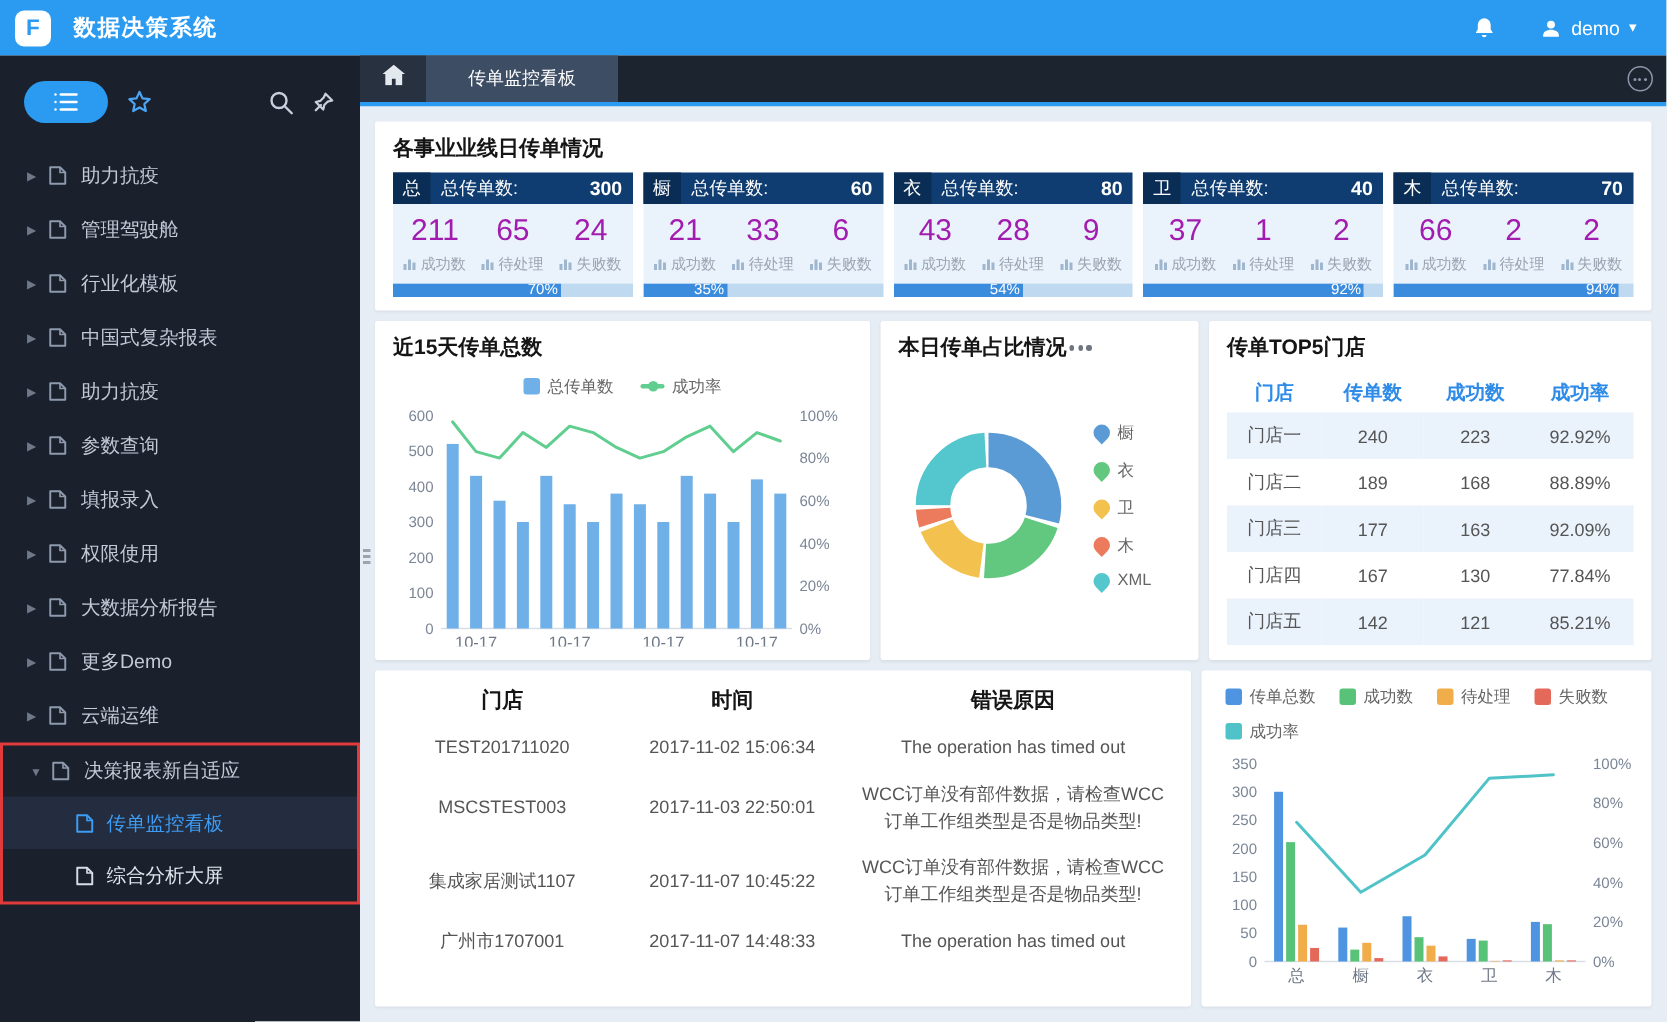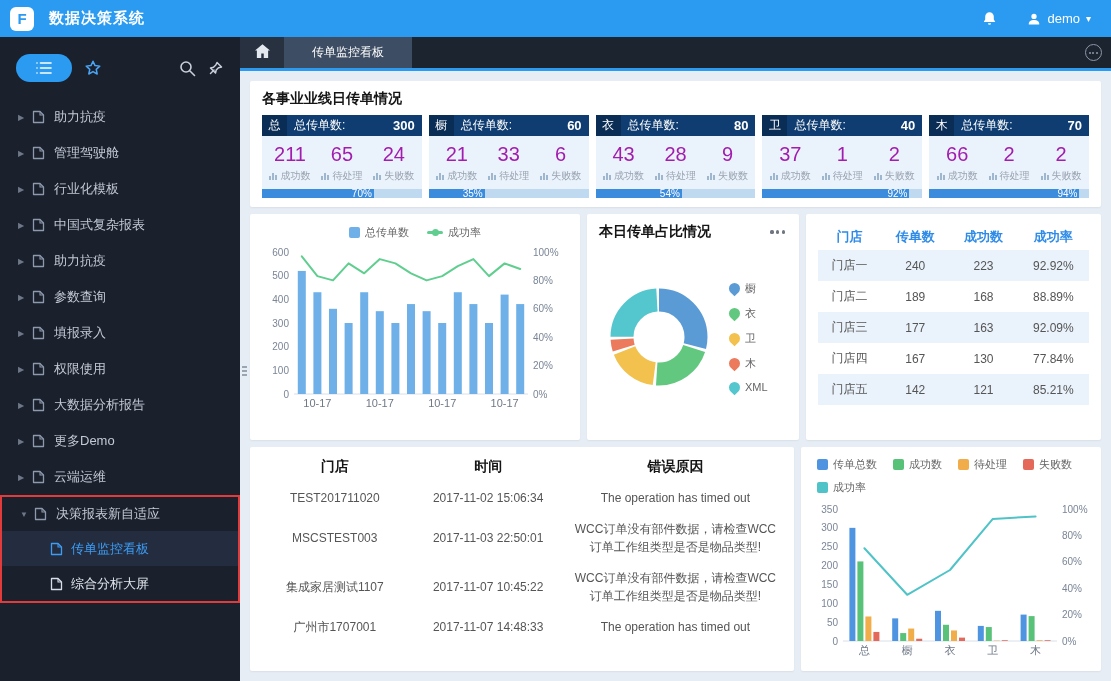--- a/index.html
+++ b/index.html
@@ -77,21 +77,21 @@
   .trend-panel{flex:0 0 330px;width:330px;display:flex;flex-direction:column;}
   .donut-panel{flex:0 0 212px;width:212px;display:flex;flex-direction:column;}
   .top5-panel{flex:1;min-width:0;}
   .legend{display:flex;align-items:center;font-size:11px;color:#666;}
   .legend.center{justify-content:center;gap:18px;margin:2px 0 4px;}
   .lg-item{display:flex;align-items:center;gap:5px;cursor:pointer;white-space:nowrap;}
   .lg-sq{width:11px;height:11px;border-radius:2px;display:inline-block;}
   .lg-line{width:16px;height:2.5px;border-radius:2px;position:relative;display:inline-block;}
   .lg-line i{position:absolute;width:7px;height:7px;border-radius:50%;left:4.5px;top:-2.2px;display:block;}
   .lg-fish{width:11px;height:11px;border-radius:50% 50% 50% 0;transform:rotate(-45deg);display:inline-block;}
-  .panel-head{display:flex;align-items:center;justify-content:space-between;margin-bottom:2px;}
+  .panel-head{display:flex;align-items:center;margin-bottom:2px;}
   .panel-head h3{margin-bottom:0;}
   .more{display:flex;gap:2.5px;cursor:pointer;padding:5px 2px;}
   .more i{width:3.2px;height:3.2px;border-radius:50%;background:#6F7680;}
   .donut-wrap{flex:1;display:flex;align-items:center;justify-content:flex-start;padding-left:2px;}
   .legend.col{flex-direction:column;align-items:flex-start;gap:10px;margin-left:12px;}
 
   table{border-collapse:collapse;width:100%;}
   #top5 th{color:#2F8BE8;font-weight:bold;font-size:13px;height:27px;text-align:center;}
   #top5 td{height:31px;text-align:center;color:#555;font-size:12px;}
   #top5 tbody tr.alt{background:#EAF2FB;}
@@ -578,20 +578,21 @@
                   <div class="kc-fill" style="width: 94%;">
                     <span class="kc-rate">94%</span>
                   </div>
                 </div>
               </div>
             </div>
         </section>
 
         <div class="row2">
           <section class="panel trend-panel">
+            <h3>近15天传单总数</h3>
             <div class="legend center" id="trendLegend">
                 <span class="lg-item">
                   <span class="lg-sq" style="background: rgb(111, 176, 232);"></span>
                   <span>总传单数</span>
                 </span>
                 <span class="lg-item">
                   <span class="lg-line" style="background: rgb(95, 206, 143);">
                     <i style="background: rgb(95, 206, 143);"></i>
                   </span>
                   <span>成功率</span>
@@ -671,20 +672,21 @@
                   </span>
                   <span class="lg-item">
                     <span class="lg-fish" style="background: rgb(84, 198, 205);"></span>
                     <span>XML</span>
                   </span>
                 </div>
             </div>
           </section>
 
           <section class="panel top5-panel">
+            <h3>传单TOP5门店</h3>
             <table id="top5">
                 <thead>
                   <tr>
                     <th>门店</th>
                     <th>传单数</th>
                     <th>成功数</th>
                     <th>成功率</th>
                   </tr>
                 </thead>
                 <tbody>

